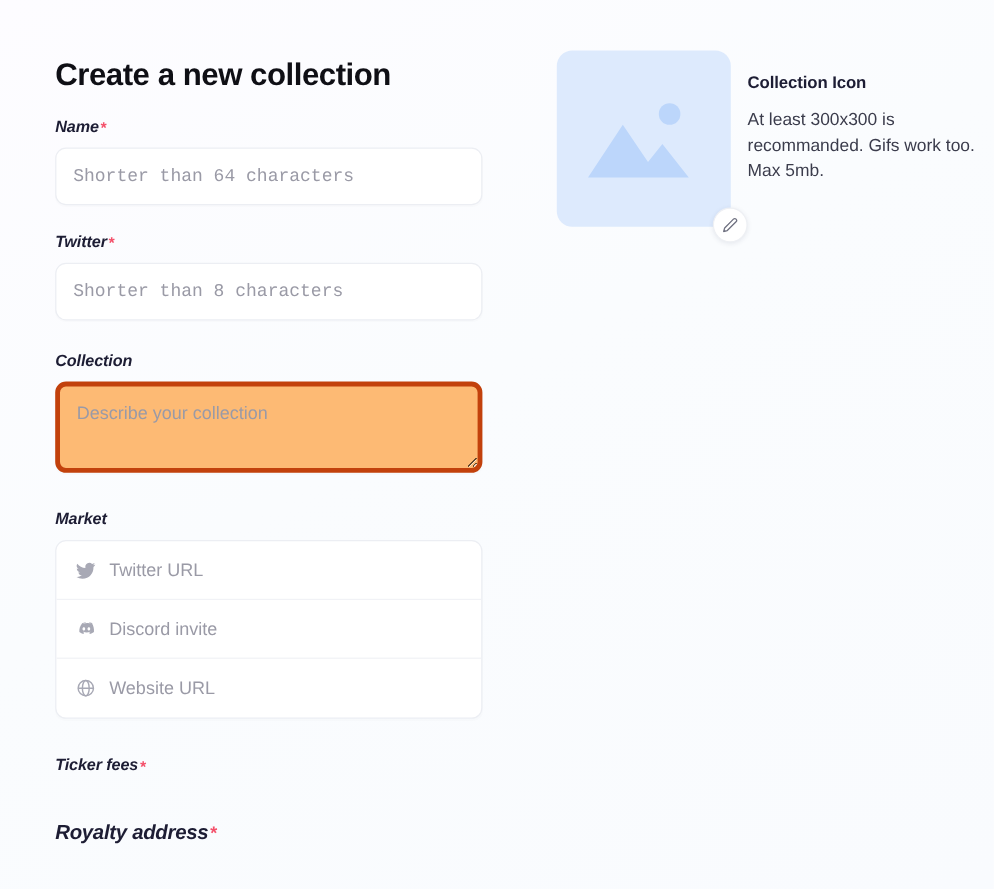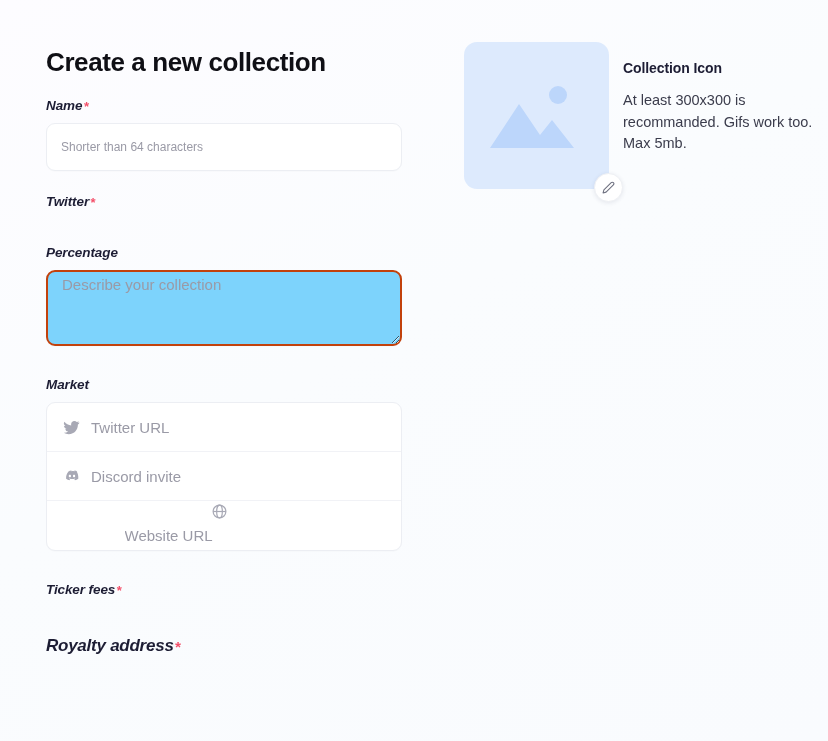--- a/index.html
+++ b/index.html
@@ -71,36 +71,36 @@
   .field-label.big .req { font-size: 15px; }
 
   .text-input {
     display: block;
     width: 100%;
     height: 48px;
     border: 1px solid #eceef3;
     border-radius: 9px;
     background: #ffffff;
     padding: 0 14px;
-    font-family: Liberation Sans, sans-serif;
-    font-size: 12px;
+    font-family: Liberation Mono, monospace;
+    font-size: 15px;
     color: #2c2c3d;
     outline: none;
     box-shadow: 0 1px 1px rgba(30, 40, 80, 0.015);
   }
   .text-input::placeholder { color: #9a9aa6; }
 
   .text-area {
     display: block;
     width: 100%;
     height: 76px;
-    border: 2px solid #c2410c;
+    border: 4px solid #c2410c;
     border-radius: 9px;
-    background: #7dd3fc;
-    padding: 3px 14px;
+    background: #fdba74;
+    padding: 13px 14px;
     font-family: "Liberation Sans", sans-serif;
     font-size: 15px;
     color: #2c2c3d;
     outline: none;
     resize: vertical;
     line-height: 20px;
     box-shadow: 0 1px 1px rgba(30, 40, 80, 0.015);
   }
   .text-area::placeholder { color: #9a9aa6; }
 
@@ -117,21 +117,21 @@
     box-shadow: 0 1px 1px rgba(30, 40, 80, 0.015);
   }
 
   .link-row {
     display: flex;
     align-items: center;
     height: 49px;
     padding: 0 14px;
     border-bottom: 1px solid #f1f2f6;
   }
-  .link-row:last-child { border-bottom: none; flex-direction: column; }
+  .link-row:last-child { border-bottom: none; }
 
   .link-icon {
     width: 20px;
     height: 20px;
     flex: 0 0 20px;
     margin-right: 10px;
     display: flex;
     align-items: center;
     justify-content: center;
     color: #a8a9b5;
@@ -235,26 +235,27 @@
       </label>
       <input class="text-input" type="text" placeholder="Shorter than 64 characters" style="">
     </div>
 
     <div class="spacer-24"></div>
 
     <div class="field-block">
       <label class="field-label">
         <span>Twitter</span><span class="req">*</span>
       </label>
+      <input class="text-input" type="text" placeholder="Shorter than 8 characters" style="">
     </div>
 
     <div class="spacer-28"></div>
 
     <div class="field-block">
-      <label class="field-label">Percentage</label>
+      <label class="field-label">Collection</label>
       <textarea class="text-area" placeholder="Describe your collection" style=""></textarea>
     </div>
 
     <div class="spacer-32"></div>
 
     <div class="field-block">
       <label class="field-label">Market</label>
 
       <div class="links-group">
 

